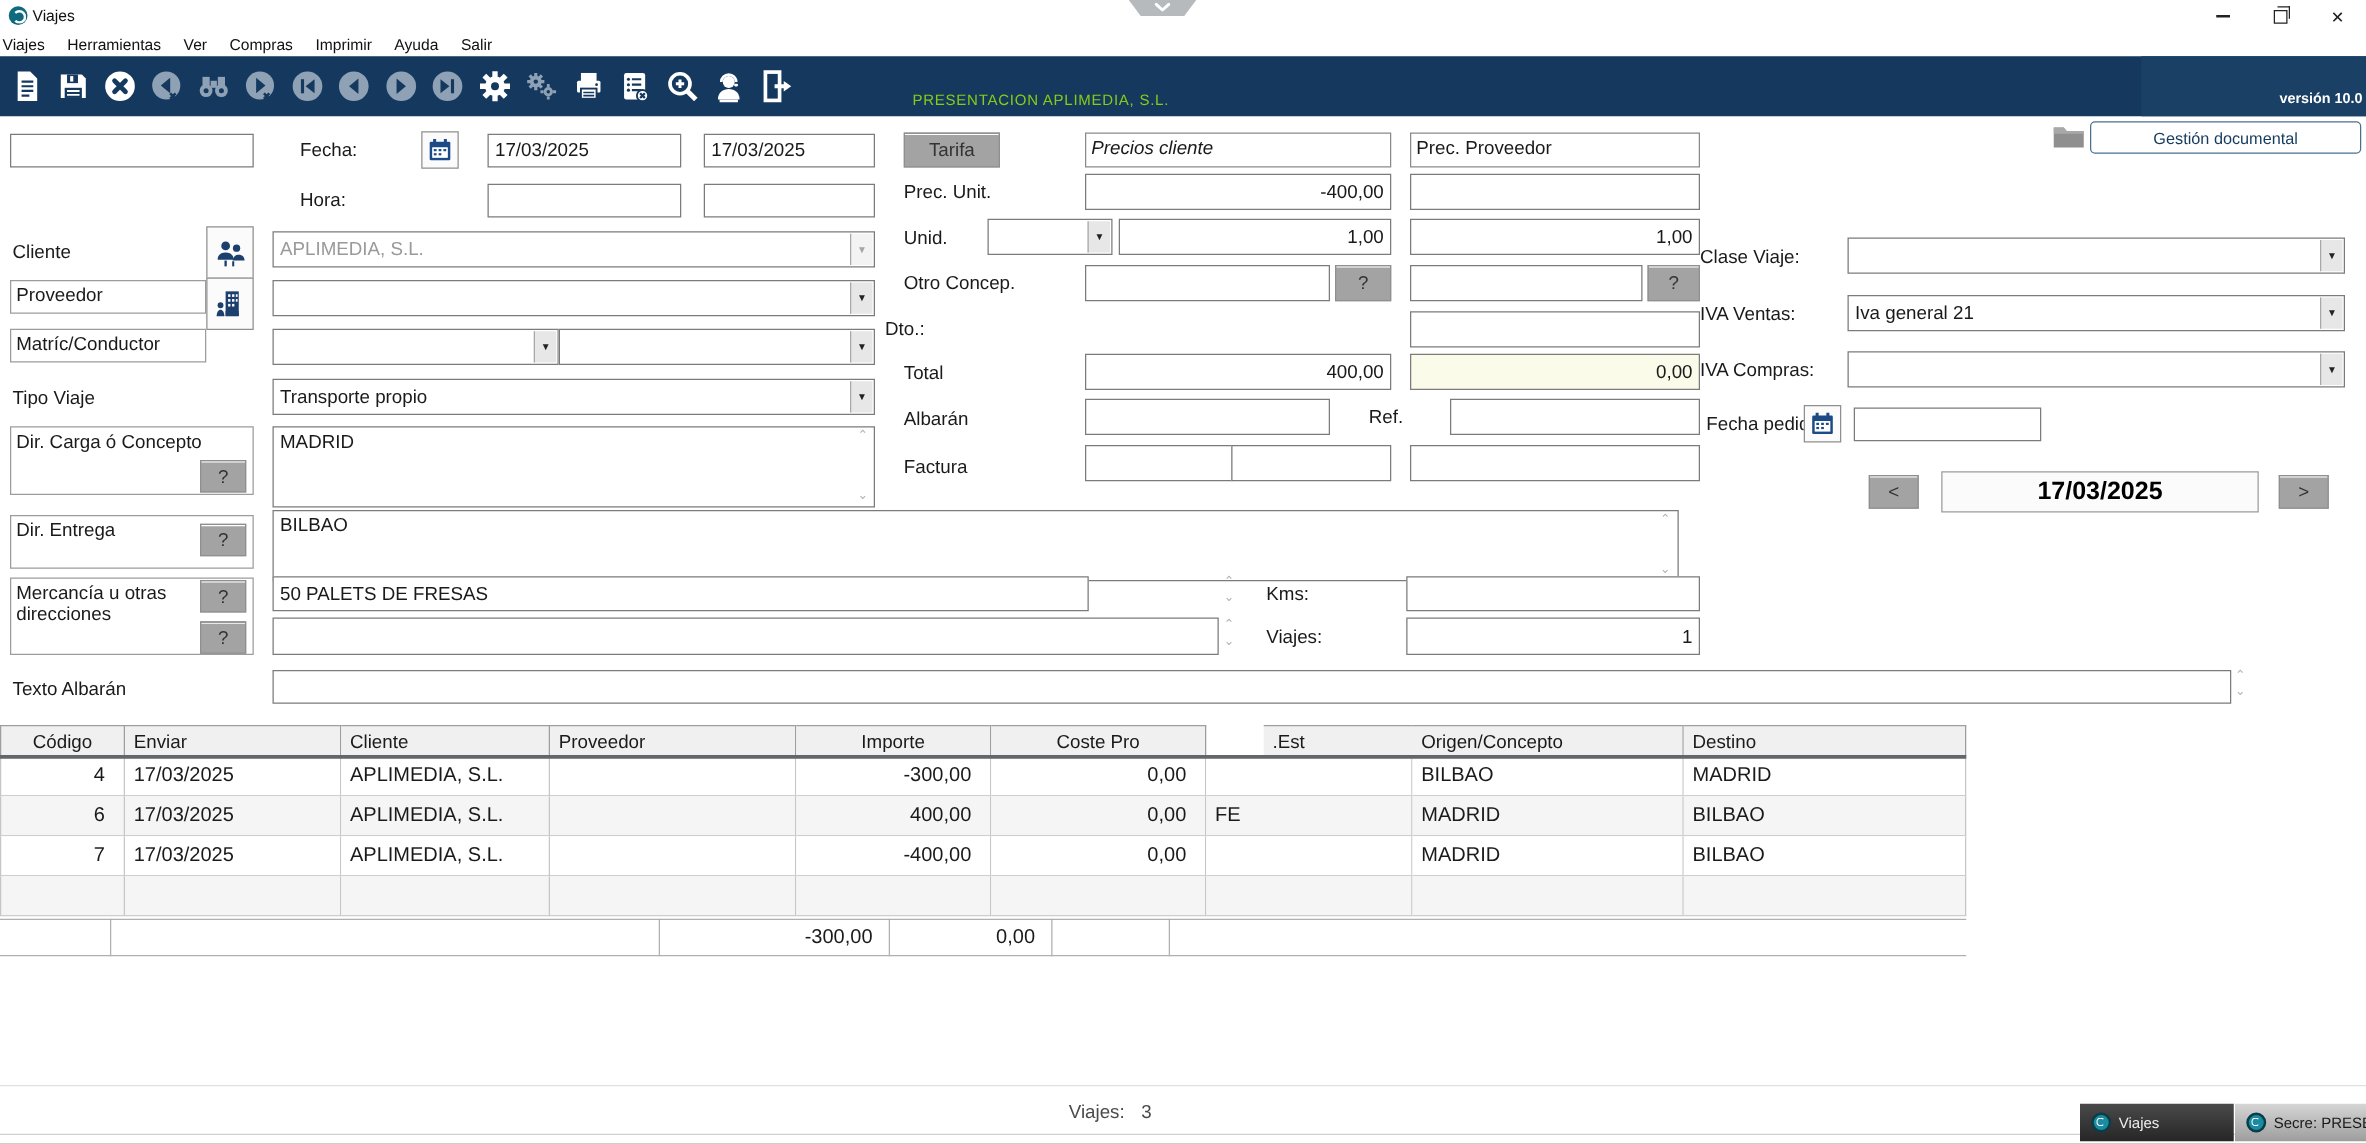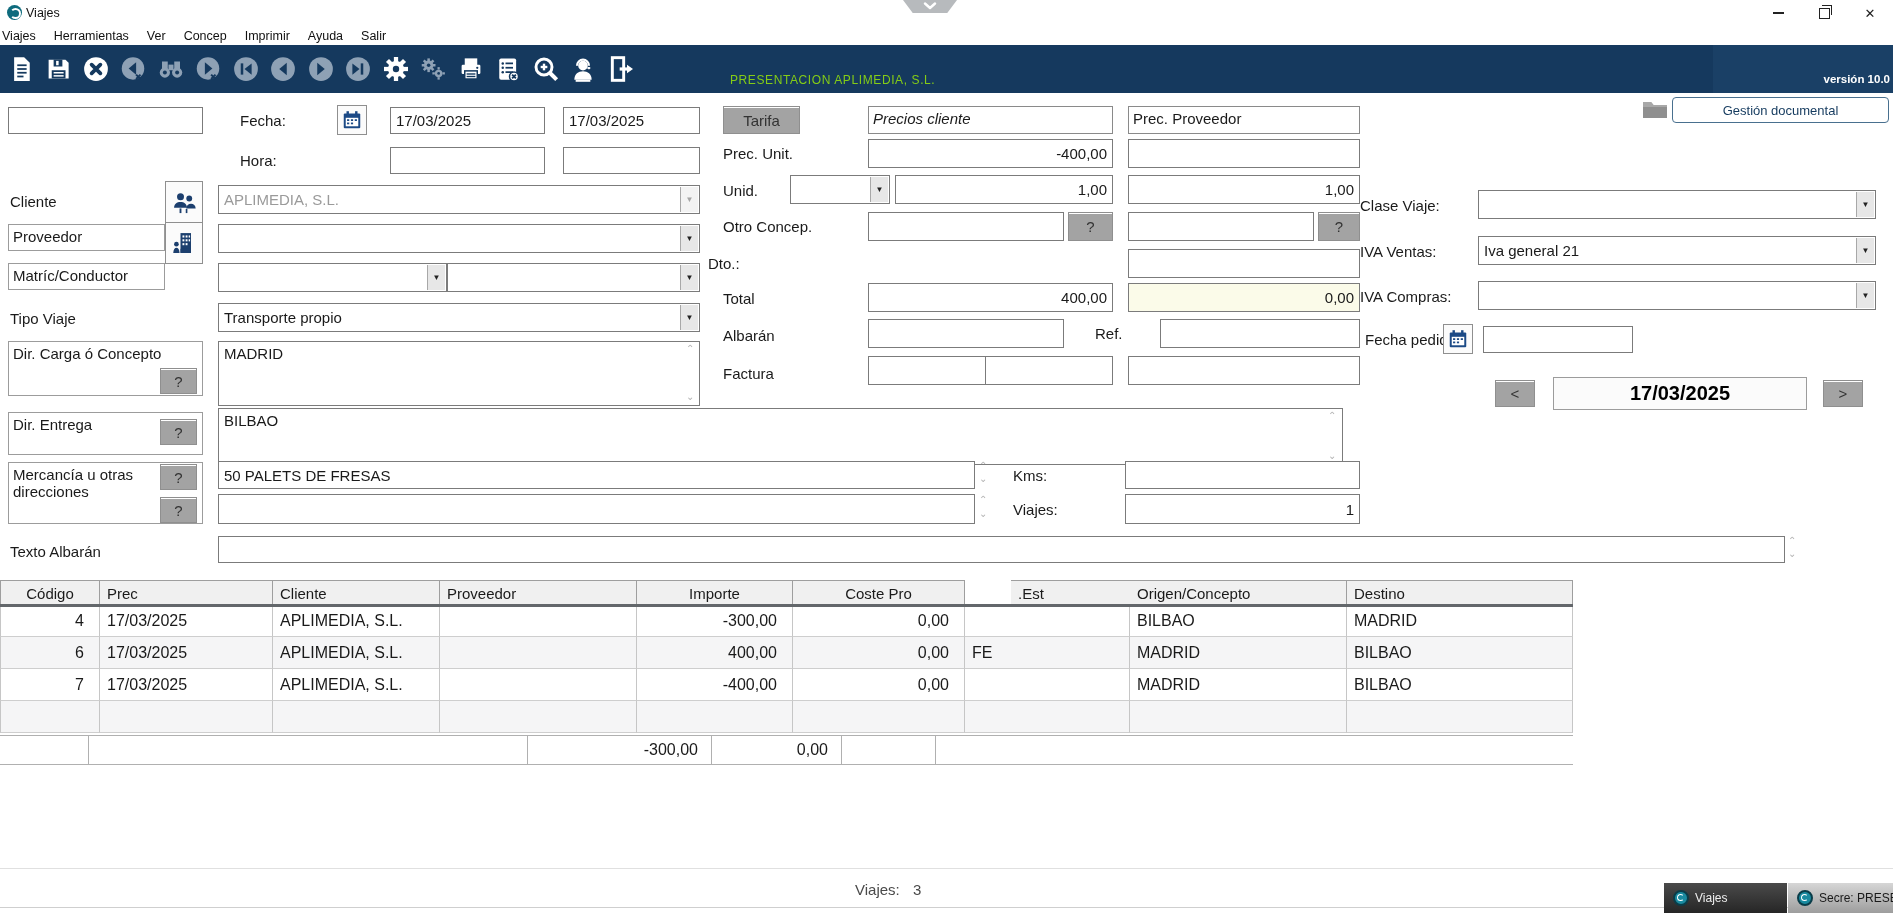--- a/index.html
+++ b/index.html
@@ -95,21 +95,21 @@
     <div id="maxbtn" class="winctl">
         <i></i>
       </div>
     <div id="closebtn" class="winctl">✕</div>
   </div>
 
   <div id="menubar">
     <span class="menuitem">Viajes</span>
     <span class="menuitem">Herramientas</span>
     <span class="menuitem">Ver</span>
-    <span class="menuitem">Concep</span>
+    <span class="menuitem">Compras</span>
     <span class="menuitem">Imprimir</span>
     <span class="menuitem">Ayuda</span>
     <span class="menuitem">Salir</span>
   </div>
 
   <div id="toolbar">
     <div id="toolbar-right"></div>
     <div id="tbicons">
       <div class="tbicon">
           <svg width="30" height="30" viewBox="0 0 24 24">
@@ -383,21 +383,21 @@
   <div class="inp" style="left:218px;top:408px;width:1125px;height:57px;align-items:flex-start;padding-top:3px;">BILBAO</div>
   <div class="scrollmark" style="left:1328px;top:411px;">⌃</div>
   <div class="scrollmark" style="left:1328px;top:451px;">⌄</div>
 
   <div class="boxlbl" style="left:8px;top:462px;width:195px;height:62px;">
     <div>Mercancía u otras</div>
     <div>direcciones</div>
   </div>
   <div class="btn" style="left:160px;top:464px;width:37px;height:26px;">?</div>
   <div class="btn" style="left:160px;top:497px;width:37px;height:26px;">?</div>
-  <div class="inp" style="left:218px;top:461px;width:757px;height:28px;">50 PALETS DE FRESAS</div>
+  <div class="inp" style="left:218px;top:461px;width:653px;height:28px;">50 PALETS DE FRESAS</div>
   <div class="scrollmark" style="left:979px;top:461px;">⌃</div>
   <div class="scrollmark" style="left:979px;top:474px;">⌄</div>
   <div class="inp" style="left:218px;top:494px;width:757px;height:30px;"></div>
   <div class="scrollmark" style="left:979px;top:495px;">⌃</div>
   <div class="scrollmark" style="left:979px;top:509px;">⌄</div>
 
   <div class="lbl" style="left:1013px;top:467px;">Kms:</div>
   <div class="inp" style="left:1125px;top:461px;width:235px;height:28px;"></div>
   <div class="lbl" style="left:1013px;top:501px;">Viajes:</div>
   <div class="inp num" style="left:1125px;top:494px;width:235px;height:30px;">1</div>
@@ -487,21 +487,21 @@
       </svg>
   </div>
   <div class="inp" style="left:1483px;top:326px;width:150px;height:27px;"></div>
 
   <div class="btn" style="left:1495px;top:380px;width:40px;height:27px;">&lt;</div>
   <div id="datebig">17/03/2025</div>
   <div class="btn" style="left:1823px;top:380px;width:40px;height:27px;">&gt;</div>
 
   <div id="grid">
       <div class="hcell ac" style="left: 0px; width: 100px; border-left: 1px solid rgb(158, 158, 158);">Código</div>
-      <div class="hcell al" style="left: 100px; width: 173px;">Prec</div>
+      <div class="hcell al" style="left: 100px; width: 173px;">Enviar</div>
       <div class="hcell al" style="left: 273px; width: 167px;">Cliente</div>
       <div class="hcell al" style="left: 440px; width: 197px;">Proveedor</div>
       <div class="hcell ac" style="left: 637px; width: 156px;">Importe</div>
       <div class="hcell ac" style="left: 793px; width: 172px;">Coste Pro</div>
       <div class="hcell al" style="left: 1011px; width: 165px;">.Est</div>
       <div class="hcell al" style="left: 1130px; width: 217px;">Origen/Concepto</div>
       <div class="hcell al" style="left: 1347px; width: 226px;">Destino</div>
       <div class="cell ar" style="left: 0px; width: 100px; top: 605px; background: rgb(255, 255, 255); border-left: 1px solid rgb(198, 198, 198);">4</div>
       <div class="cell al" style="left: 100px; width: 173px; top: 605px; background: rgb(255, 255, 255);">17/03/2025</div>
       <div class="cell al" style="left: 273px; width: 167px; top: 605px; background: rgb(255, 255, 255);">APLIMEDIA, S.L.</div>

